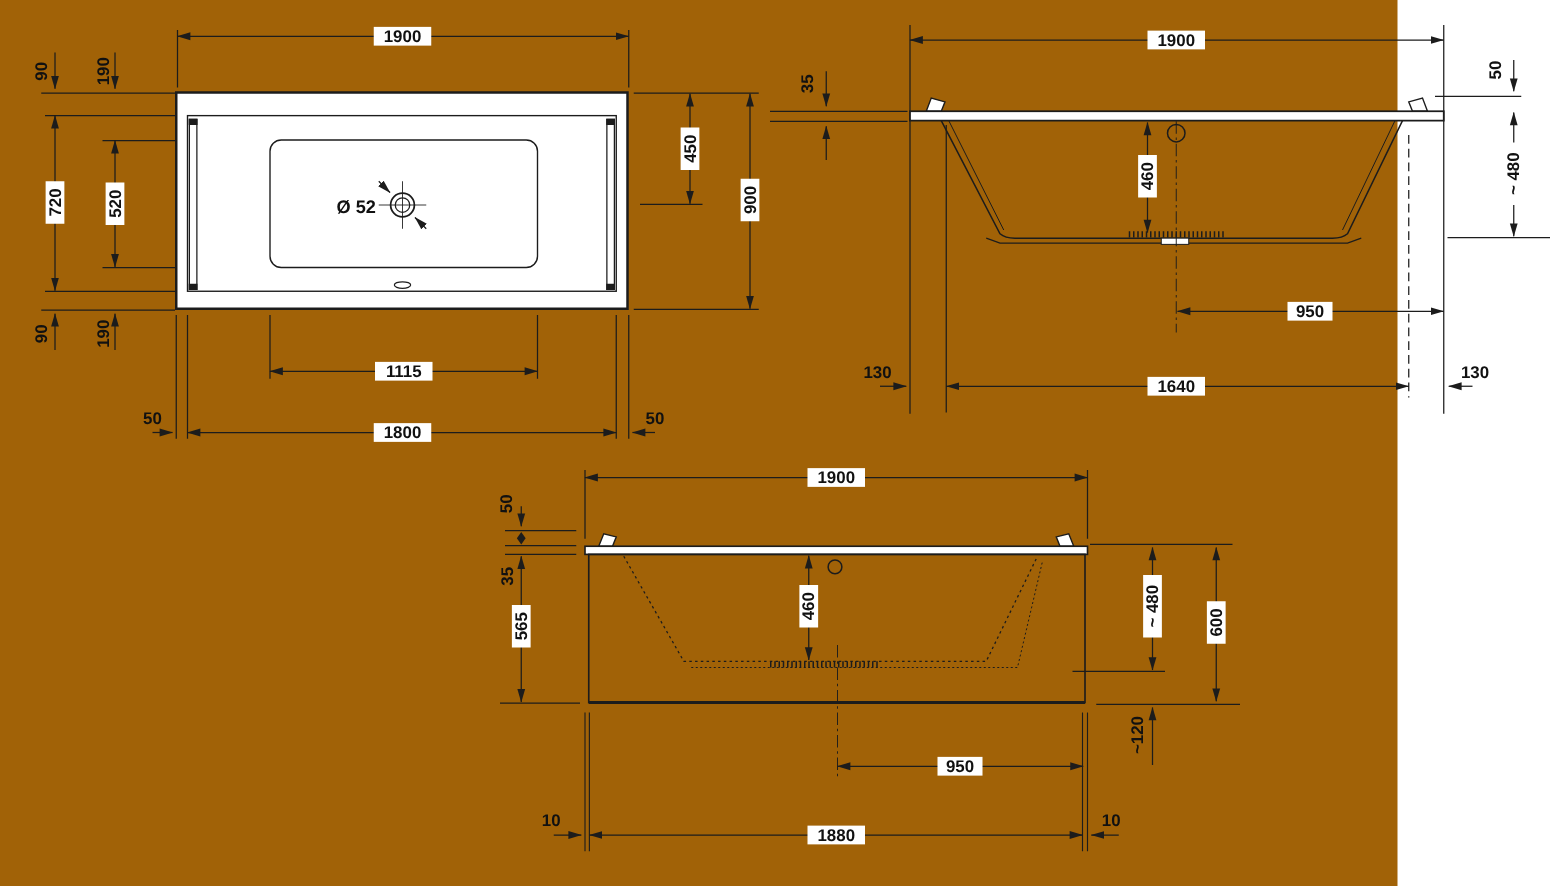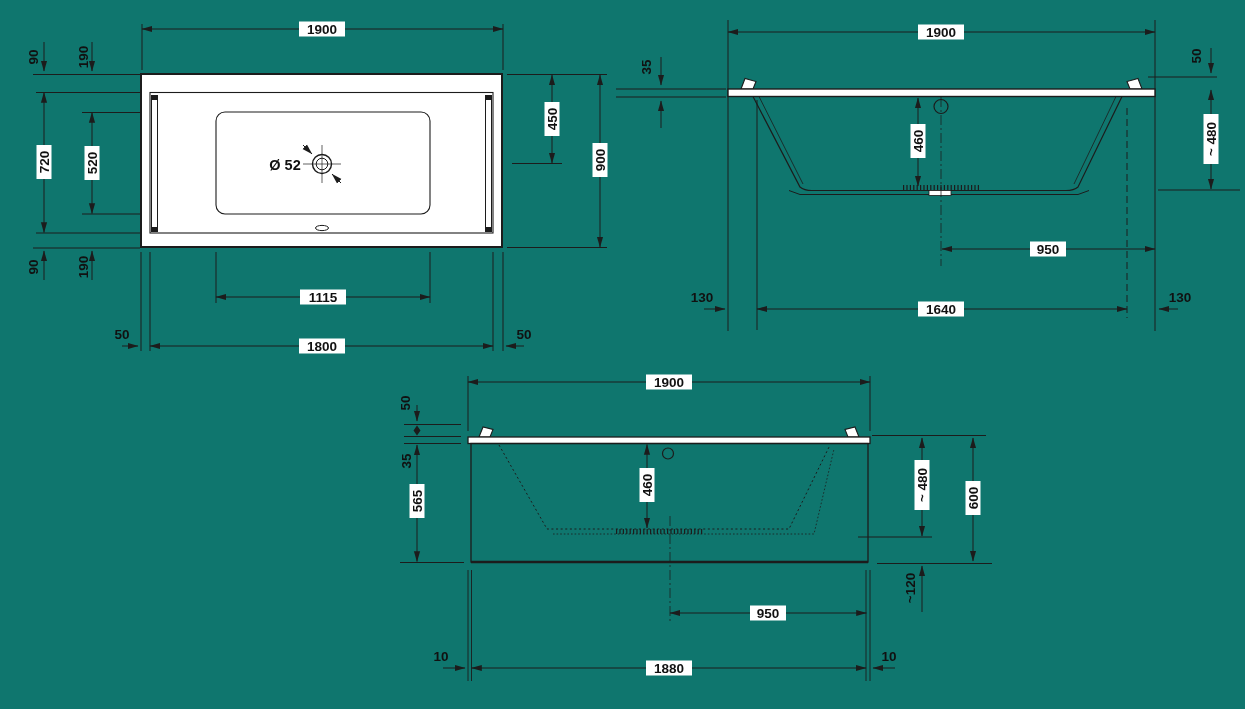--- a/index.html
+++ b/index.html
@@ -1,16 +1,16 @@
 <!DOCTYPE html>
 <html><head>
 <meta charset="utf-8">
 <style>
   html,body{margin:0;padding:0;background:#fff;}
-  .stage{width:1245px;height:709px;background:#0f766e;position:relative;}
+  .stage{width:1118px;height:709px;background:#a16207;position:relative;}
   svg{display:block;}
   .dim{font-family:"Liberation Sans","DejaVu Sans",sans-serif;font-weight:bold;font-size:13.5px;fill:#111;text-anchor:middle;}
   .dim-lg{font-size:14.5px;}
   .mask{fill:#ffffff;stroke:none;}
 </style>
 </head>
 <body>
 
 <div class="stage">
 <svg width="1245" height="709" viewBox="0 0 1245 709" xmlns="http://www.w3.org/2000/svg">

